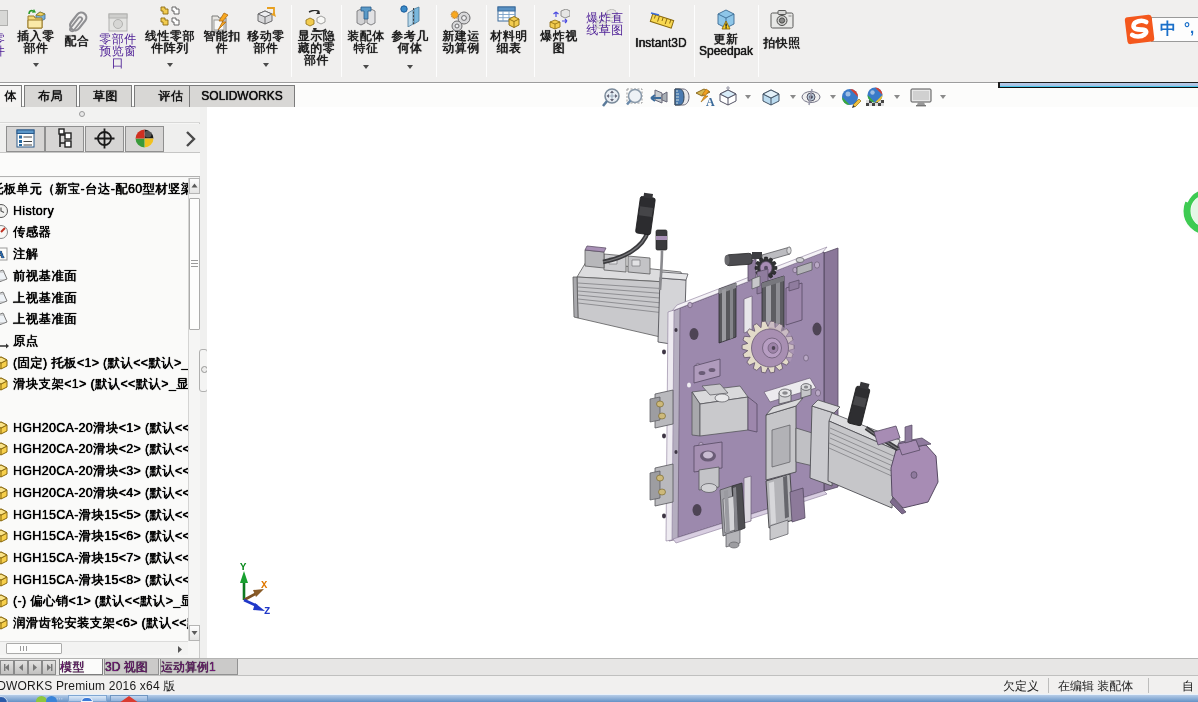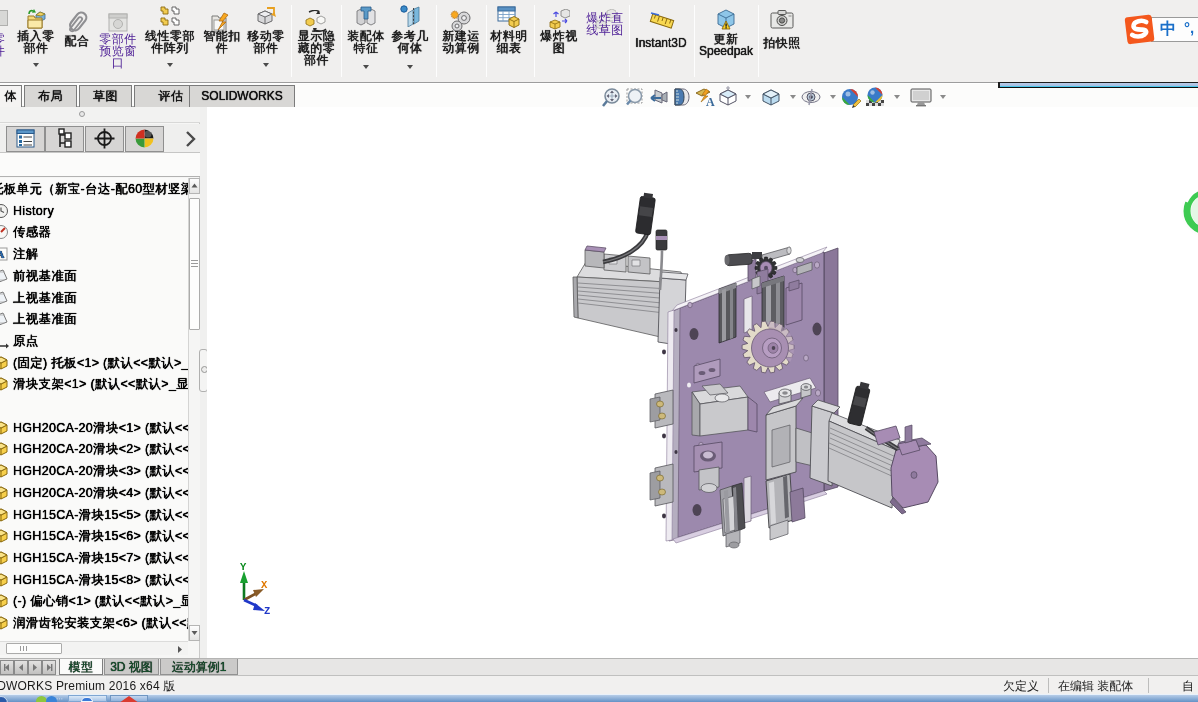--- a/index.html
+++ b/index.html
@@ -20,21 +20,21 @@
 .pdot{position:absolute;left:79px;top:4px;width:6px;height:6px;border-radius:50%;background:#e8e8e8;border:1px solid #9a9a9a}
 .pbtns{position:absolute;left:0;top:17px;width:200px;height:29px;background:#efefee;border-bottom:1px solid #c6c6c5}
 .pbtn{position:absolute;top:2px;width:39px;height:26px;background:#d6d5d4;border:1px solid #8f8f8f}
 .tree{position:absolute;left:0;top:71px;width:188px;height:463px;background:#fafaf9;overflow:hidden}
 .trow{position:absolute;left:0;height:22px;font-size:12.5px;color:#000;white-space:nowrap;line-height:22px;letter-spacing:0.3px;text-shadow:0 0 0.7px #000,0 0 0.7px #000}
 .ticon{position:absolute;top:3px;width:16px;height:16px}
 .vsb{position:absolute;left:188px;top:71px;width:12px;height:463px;background:#f5f5f4;border-left:1px solid #d4d4d3}
 .hsb{position:absolute;left:0;top:534px;width:188px;height:14px;background:#f3f3f2;border-top:1px solid #dcdcdb}
 .splitter{left:200px;top:107px;width:7px;height:551px;background:#f0f0ef}
 .bottombar{left:0;top:658px;width:1198px;height:17px;background:#e7e6e5;border-top:1px solid #b4b4b3}
-.btab{position:absolute;top:0px;height:16px;font-size:12px;color:#14532d;text-align:center;line-height:16px;border:1px solid #929292;border-top:none;background:#cbcac9;letter-spacing:0.5px;text-shadow:0 0 0.7px #222,0 0 0.7px #222}
+.btab{position:absolute;top:0px;height:16px;font-size:12px;color:#701a75;line-height:16px;border:1px solid #929292;border-top:none;background:#cbcac9;letter-spacing:0.5px;text-shadow:0 0 0.7px #222,0 0 0.7px #222}
 .navb{position:absolute;top:660px;width:14px;height:15px;background:linear-gradient(#e2e1e0,#c2c1c0);border:1px solid #8a8a8a;color:#555;font-size:8px;text-align:center;line-height:14px}
 .statusbar{left:0;top:675px;width:1198px;height:19px;background:#f1f0ef;border-top:1px solid #c0c0bf;font-size:12px;color:#1a1a1a}
 .taskbar{left:0;top:694px;width:1198px;height:8px;background:linear-gradient(#b7cde8,#6492c6);border-top:1px solid #e9f1fa}
 </style></head>
 <body>
 
 <div class="abs ribbon"></div>
 <div id="ribbonItems">
 
 <div class="ritem dis" style="left:0;top:0;width:10px;height:80px;overflow:hidden">

